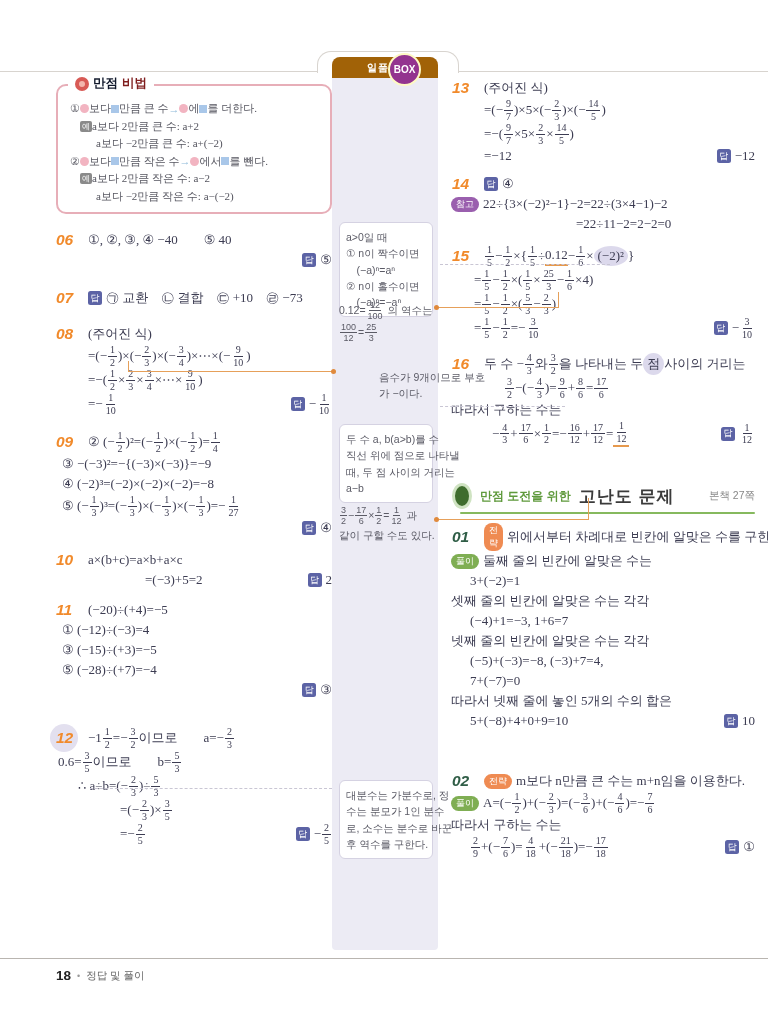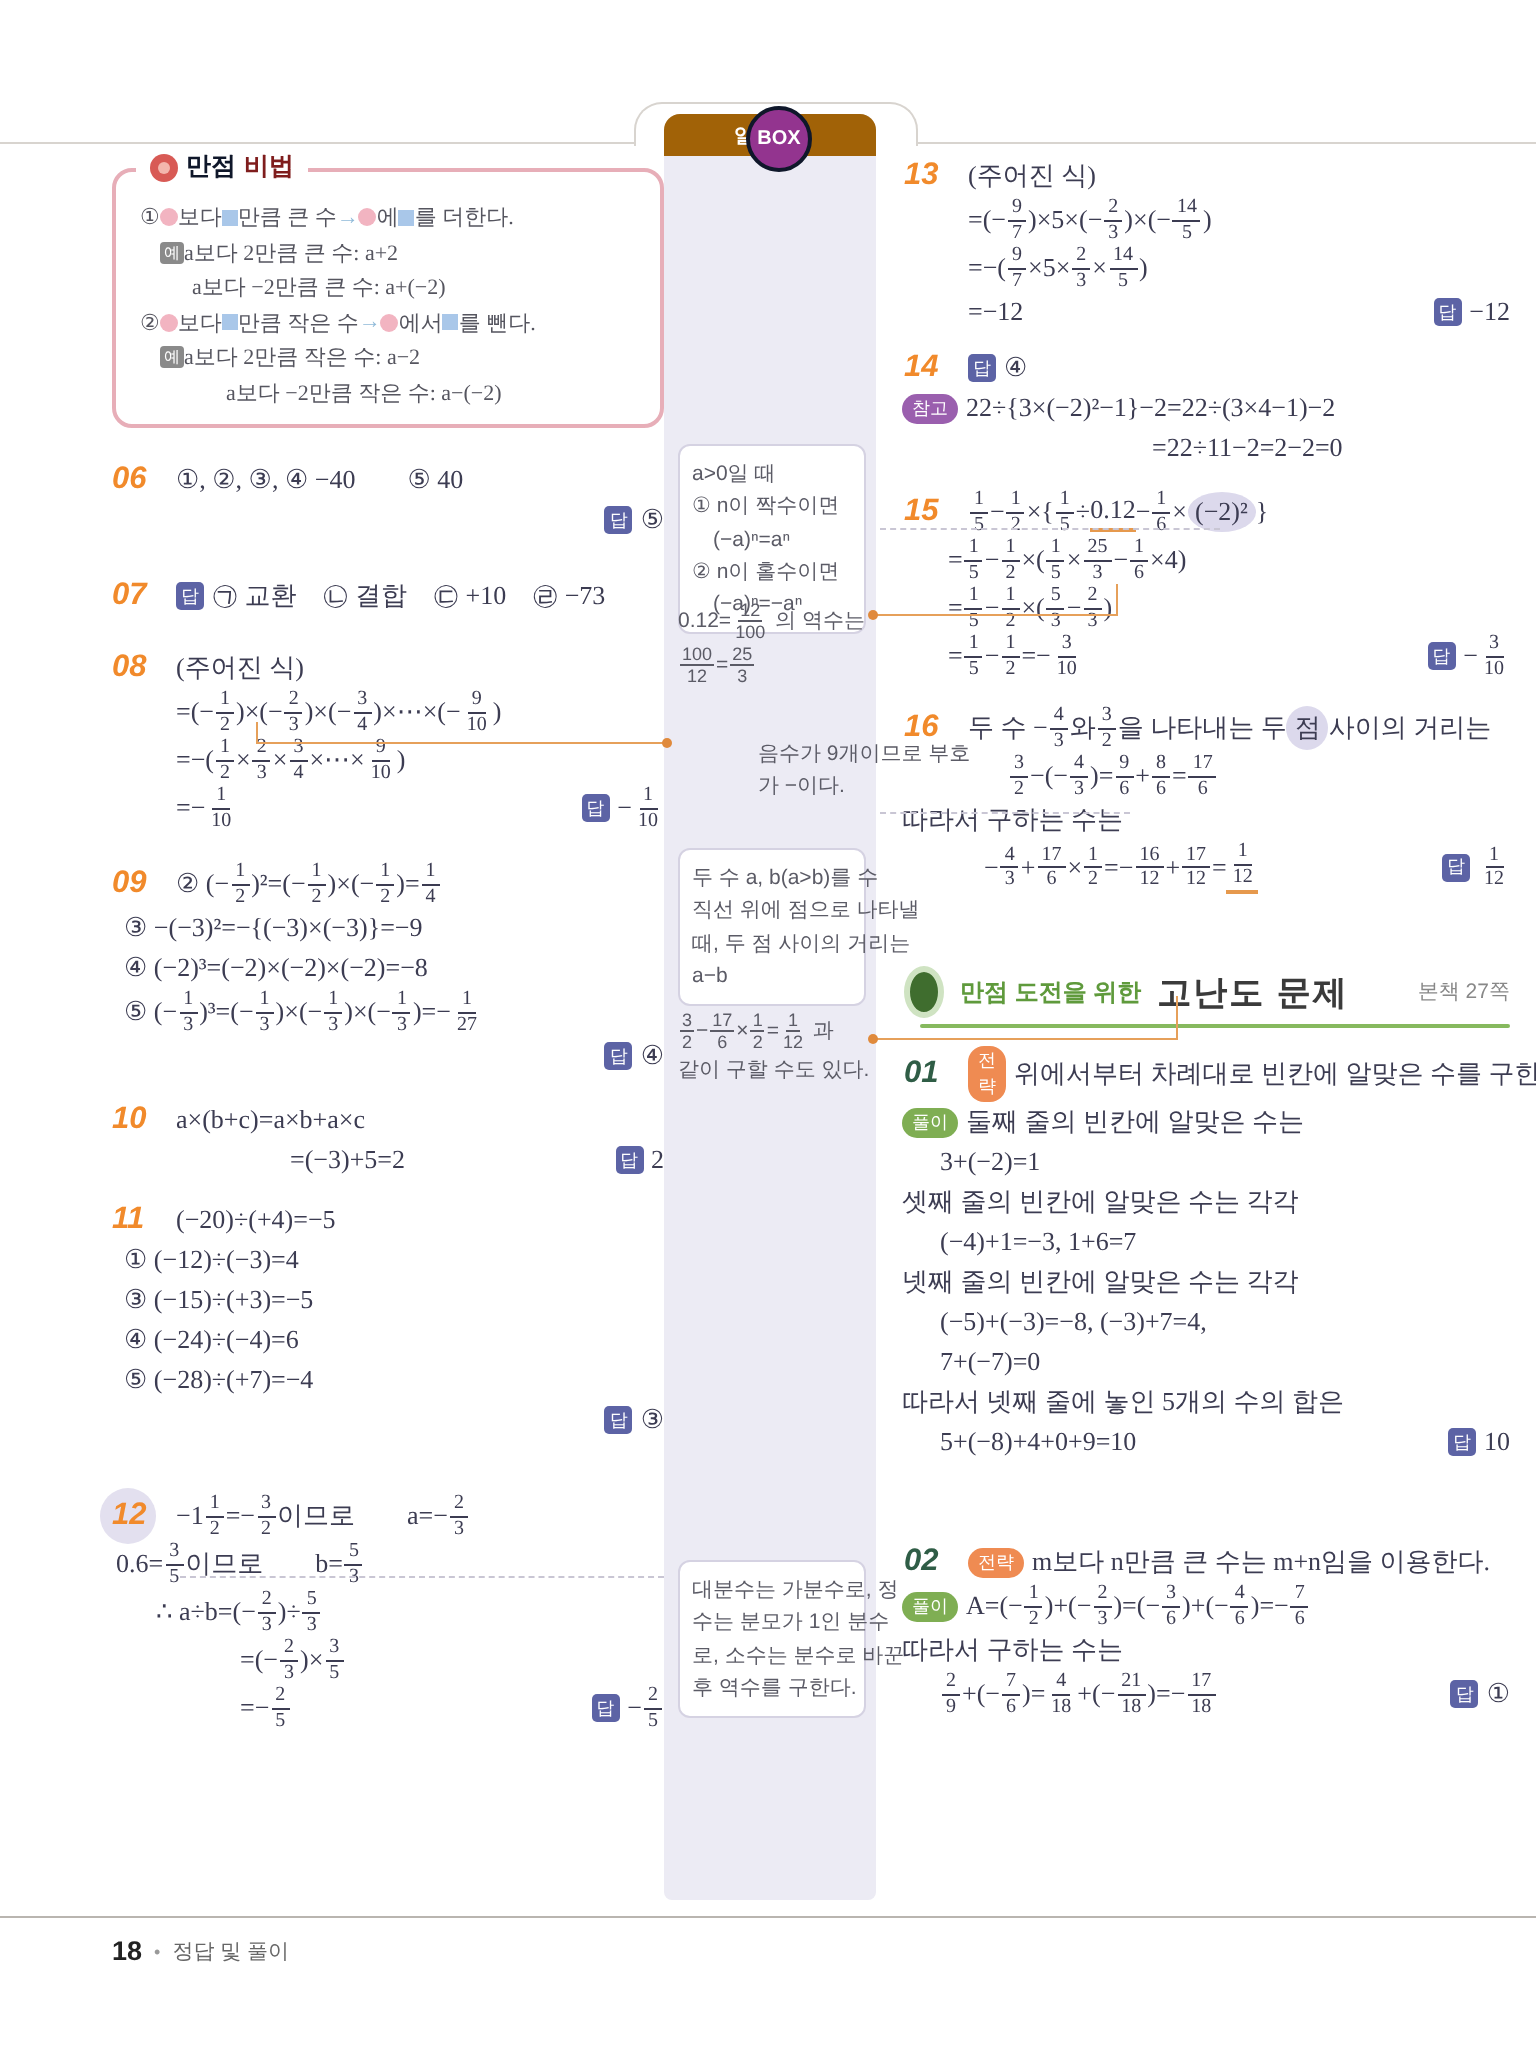--- a/index.html
+++ b/index.html
@@ -10,23 +10,23 @@
   .topline{position:absolute;top:71px;left:0;width:768px;border-top:1.5px solid #d8d4cf;z-index:1;}
   .notch{position:absolute;top:51px;left:317px;width:140px;height:21px;background:#fff;
          border:1.5px solid #d8d4cf;border-bottom:none;border-radius:14px 14px 0 0;z-index:2;}
 
   
   .strip{position:absolute;left:332px;top:57px;width:106px;height:893px;background:#ecebf4;
          border-radius:8px 8px 4px 4px;z-index:3;}
   .strip-bar{position:relative;height:21px;background:#a16207;border-radius:8px 8px 0 0;
              display:flex;align-items:center;justify-content:center;gap:4px;}
   .strip-label{color:#fff;font-size:10px;font-weight:bold;letter-spacing:1px;margin-left:-14px;}
-  .strip-circle{position:absolute;left:41px;top:-4px;width:29px;height:29px;border-radius:50%;
+  .strip-circle{position:absolute;left:56px;top:-4px;width:29px;height:29px;border-radius:50%;
                 background:#93348f;color:#fff;font-size:10px;font-weight:bold;
-                display:flex;align-items:center;justify-content:center;border:2px solid #0f172a;text-align:right;}
+                display:flex;align-items:center;justify-content:center;border:2px solid #fef9c3;text-align:right;}
   .note{position:absolute;left:7px;width:92px;font-size:10.5px;line-height:1.55;color:#5b5b66;
         font-family:"Liberation Sans",sans-serif;}
   .note.boxed{background:#fff;border:1px solid #d5d2e2;border-radius:6px;padding:6px 6px;width:80px;}
   .note .nl{white-space:nowrap;}
   .note .fr>span{font-size:9px;padding:0 1px;}
 
   
   .col-left{position:absolute;left:56px;top:84px;width:276px;z-index:4;}
   .col-right{position:absolute;left:452px;top:78px;width:303px;z-index:4;}
 
@@ -148,21 +148,21 @@
             <span class="lc">
               <span class="mt">② <span class="s-dot"></span>보다 <span class="s-sq"></span>만큼 작은 수 <span class="s-arr">→</span> <span class="s-dot"></span>에서 <span class="s-sq"></span>를 뺀다.</span>
             </span>
           </div>
           <div class="line">
             <span class="lc" style="margin-left: 10px;">
               <span class="mt"><span class="b-ye">예</span> a보다 2만큼 작은 수: a−2</span>
             </span>
           </div>
           <div class="line">
-            <span class="lc" style="margin-left: 43px; justify-content: center;">
+            <span class="lc" style="margin-left: 26px; justify-content: center;">
               <span class="mt">a보다 −2만큼 작은 수: a−(−2)</span>
             </span>
           </div>
         </div>
     </div>
     <div id="left-problems">
         <div class="prob" data-key="06">
           <div class="line">
             <span class="pnum">06</span>
             <span class="lc">
@@ -336,26 +336,20 @@
           <div class="line">
             <span class="numsp"></span>
             <span class="lc" style="margin-left: -26px;">
               <span class="mt">① (−12)÷(−3)=4</span>
             </span>
           </div>
           <div class="line">
             <span class="numsp"></span>
             <span class="lc" style="margin-left: -26px;">
               <span class="mt">③ (−15)÷(+3)=−5</span>
-            </span>
-          </div>
-          <div class="line">
-            <span class="numsp"></span>
-            <span class="lc" style="margin-left: -26px;">
-              <span class="mt">④ (−24)÷(−4)=6</span>
             </span>
           </div>
           <div class="line">
             <span class="numsp"></span>
             <span class="lc" style="margin-left: -26px;">
               <span class="mt">⑤ (−28)÷(+7)=−4</span>
             </span>
           </div>
           <div class="line">
             <span class="numsp"></span>

